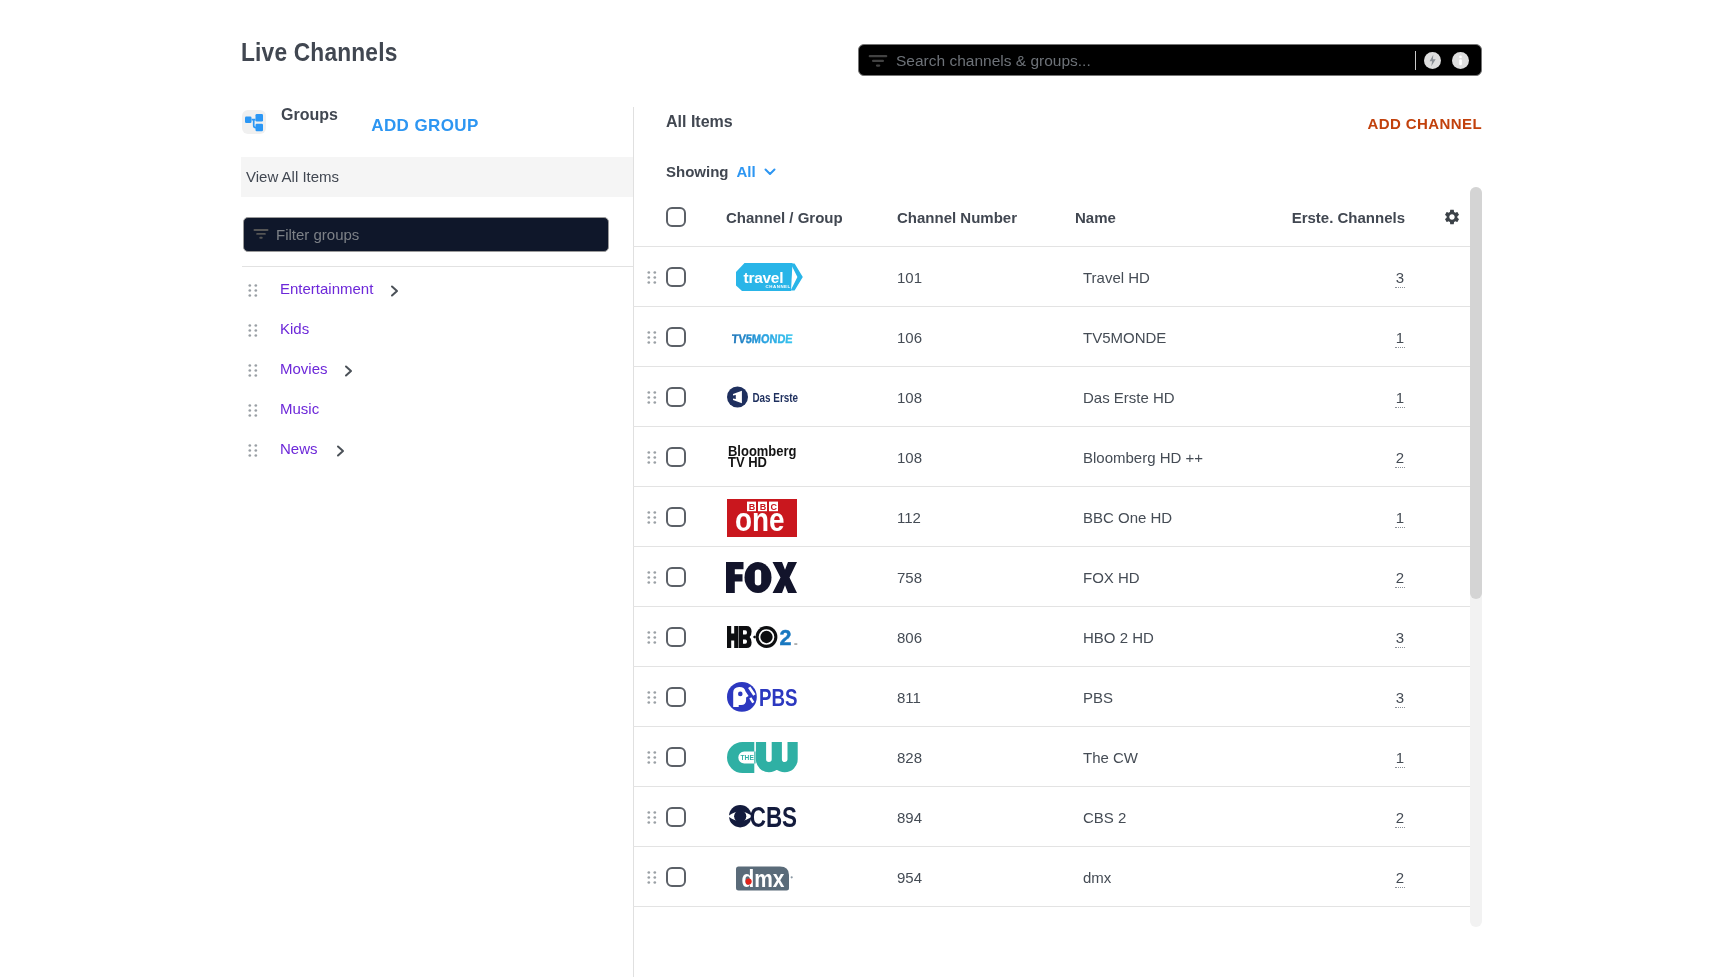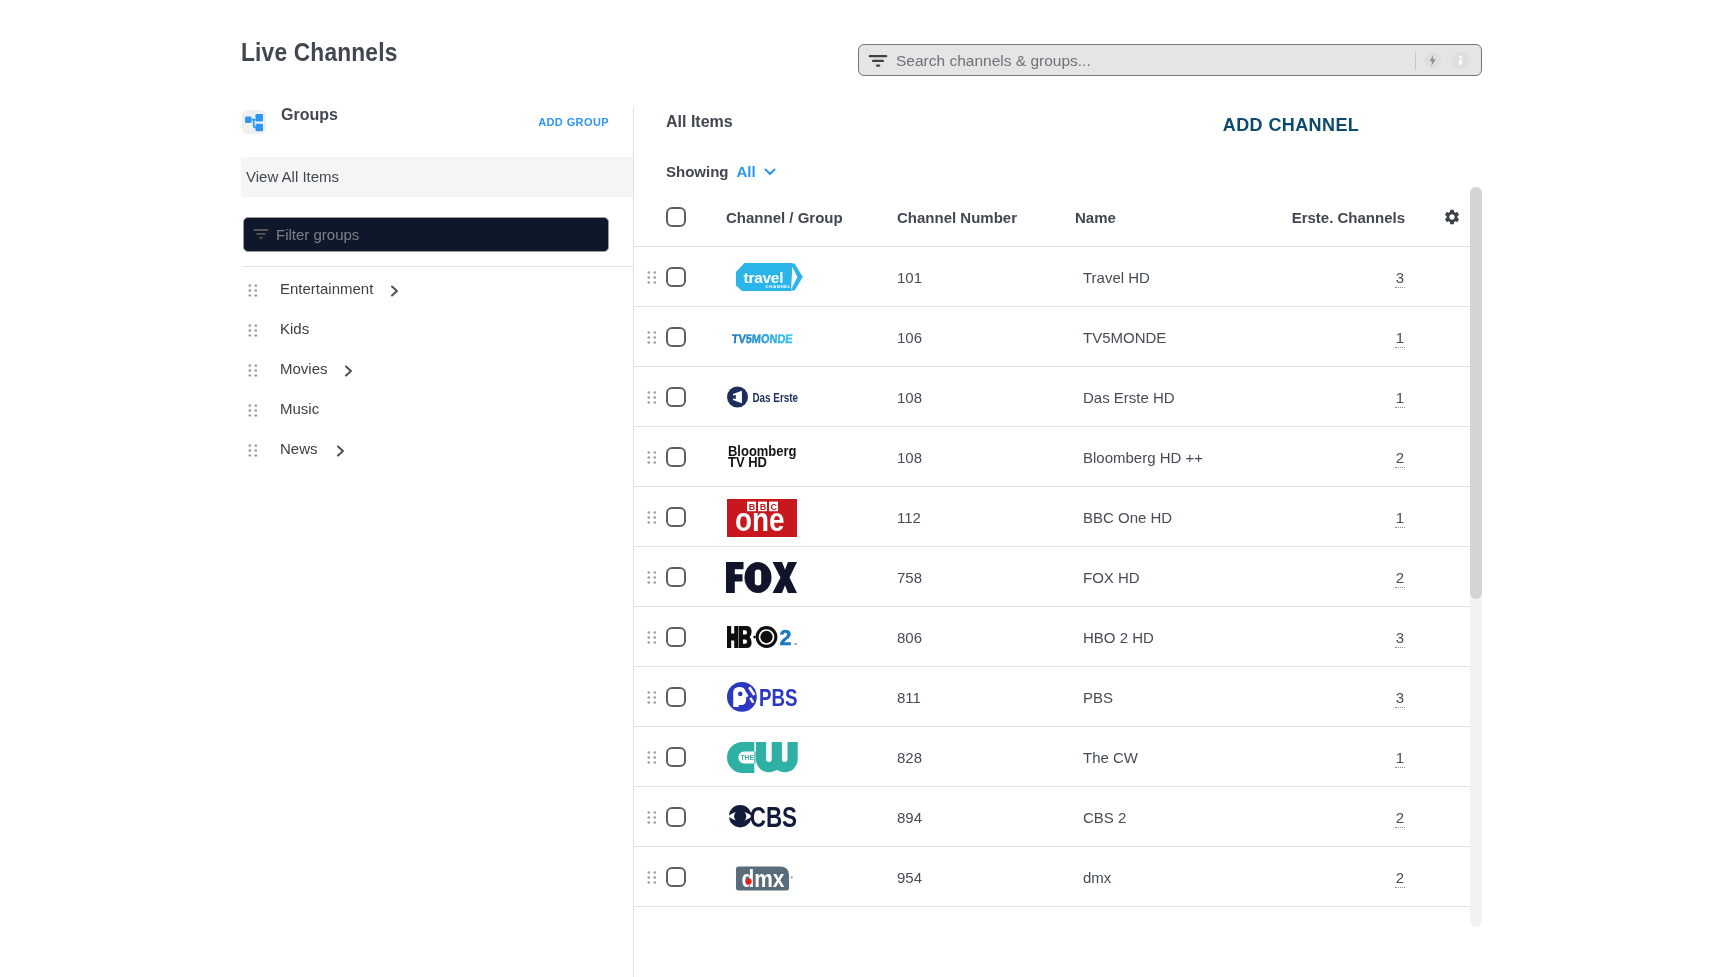--- a/index.html
+++ b/index.html
@@ -2,43 +2,43 @@
 <html><head>
 <meta charset="utf-8">
 <style>
   * { margin:0; padding:0; box-sizing:border-box; }
   html,body { width:1720px; height:977px; background:#fff; font-family:"Liberation Sans", sans-serif; overflow:hidden; }
   .abs { position:absolute; }
   #page { position:relative; width:1720px; height:977px; }
   .h1 { left:241px; top:37px; font-size:26px; font-weight:bold; color:#414751; letter-spacing:0.2px; transform:scaleX(0.875); transform-origin:0 0; }
 
   
-  .search { left:858px; top:44px; width:624px; height:32px; background:#e5e5e5; border:1px solid #757575; border-radius:6px; }
+  .search { left:858px; top:44px; width:624px; height:32px; background:#000000; border:1px solid #757575; border-radius:6px; }
   .search .ph { position:absolute; left:37px; top:7px; font-size:15.5px; color:#6d7278; }
   .search .vdiv { position:absolute; left:556px; top:6px; width:1px; height:19px; background:#c9c9c9; }
   .circ { position:absolute; top:7px; width:17px; height:17px; border-radius:50%; background:#dedede; }
 
   
   .vsep { left:633px; top:107px; width:1px; height:870px; background:#e0e0e0; }
   .gicon { left:242px; top:110px; width:24px; height:24px; background:#f0f0f0; border-radius:6px; }
   .gtitle { left:281px; top:106px; font-size:16px; font-weight:bold; color:#414751; }
-  .addgroup { left:241px; top:116px; width:368px; text-align:right; font-size:11px; font-weight:bold; color:#2d96f2; letter-spacing:0.4px; }
+  .addgroup { left:241px; top:116px; width:368px; text-align:center; font-size:17px; font-weight:bold; color:#2d96f2; letter-spacing:0.4px; }
   .viewall { left:241px; top:157px; width:392px; height:40px; background:#f5f5f5; }
   .viewall span { position:absolute; left:5px; top:11px; font-size:15px; color:#414751; }
   .fbox { left:243px; top:217px; width:366px; height:35px; border:1px solid #9b9b9b; border-radius:5px; background:#0f172a; }
   .fbox .ph { position:absolute; left:32px; top:8px; font-size:15px; color:#7d8187; }
   .lefthr { left:242px; top:266px; width:391px; height:1px; background:#e2e2e2; }
   .grow { left:241px; width:392px; height:40px; }
   .grow .dots { position:absolute; left:7px; top:14px; }
-  .grow .lbl { position:absolute; left:39px; top:11px; font-size:15px; color:#404040; }
+  .grow .lbl { position:absolute; left:39px; top:11px; font-size:15px; color:#6d28d9; }
   .grow .chev { position:absolute; top:14px; }
 
   
   .allitems { left:666px; top:113px; font-size:16px; font-weight:bold; color:#414751; }
-  .addchannel { left:1100px; top:115px; width:382px; text-align:center; font-size:18px; font-weight:bold; color:#0c4a6e; letter-spacing:0.4px; }
+  .addchannel { left:1100px; top:115px; width:382px; text-align:right; font-size:15px; font-weight:bold; color:#c2410c; letter-spacing:0.4px; }
   .showing { left:666px; top:163px; font-size:15px; font-weight:bold; color:#414751; }
   .showing .all { color:#2d96f2; margin-left:8px; }
 
   
   .thead { left:633px; top:192px; width:841px; height:55px; border-bottom:1px solid #e3e3e3; }
   .th { position:absolute; font-size:15px; font-weight:bold; color:#414751; top:17px; }
   .cb { position:absolute; width:20px; height:20px; border:2px solid #5b6067; border-radius:6px; background:#fff; }
   .rows { left:633px; top:247px; width:841px; }
   .trow { position:relative; width:841px; height:60px; border-bottom:1px solid #e3e3e3; }
   .trow .dots { position:absolute; left:14px; top:23px; }

